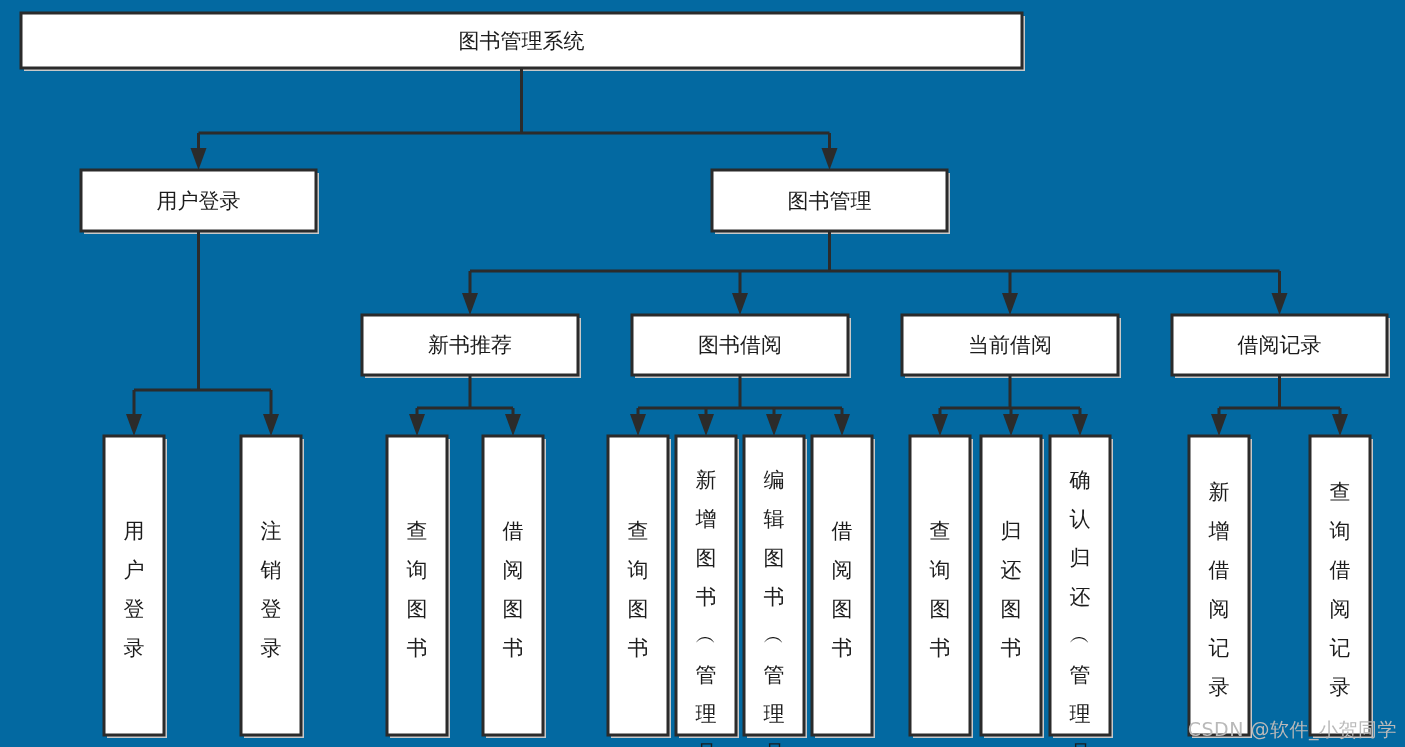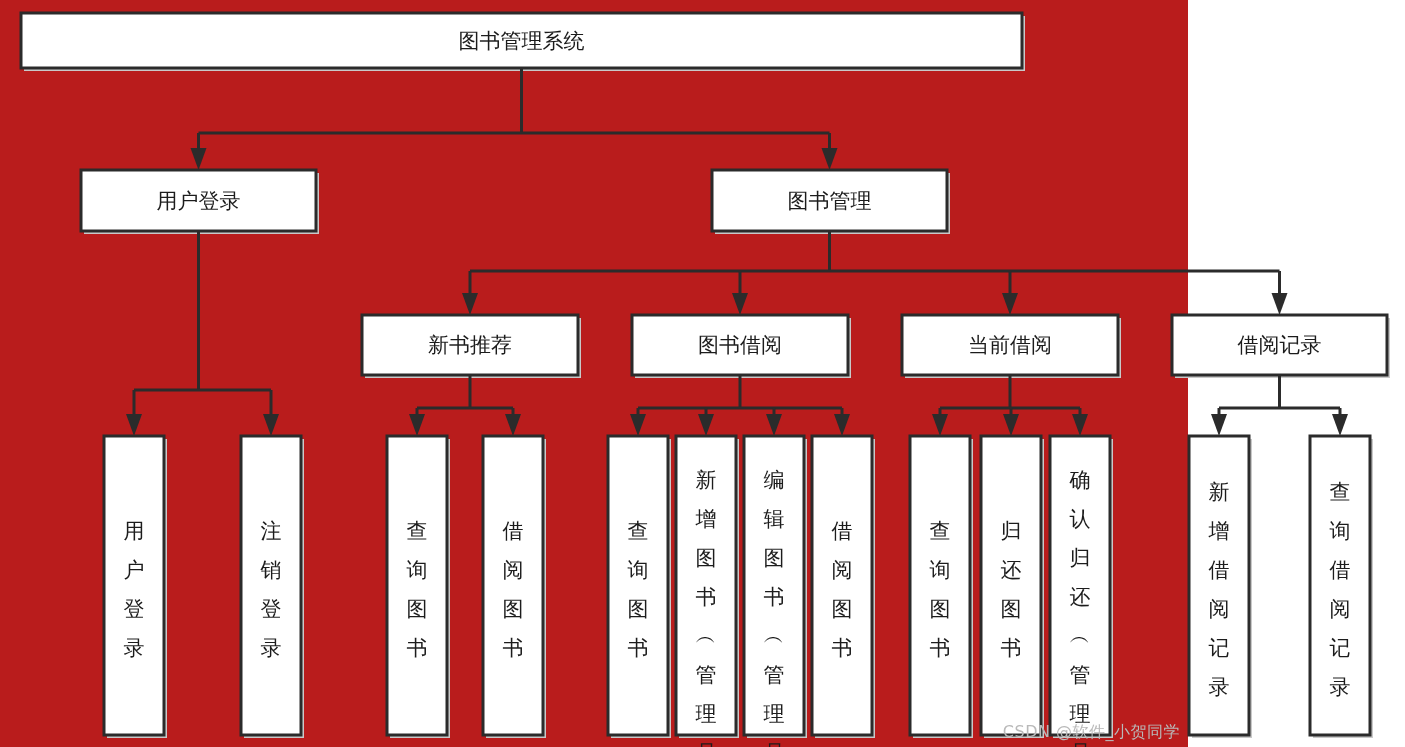--- a/index.html
+++ b/index.html
@@ -1,28 +1,28 @@
 <!DOCTYPE html>
 <html><head>
 <meta charset="utf-8">
 <style>
   html,body{margin:0;padding:0;background:#ffffff;}
   body{width:1405px;height:747px;overflow:hidden;
        font-family:"DejaVu Sans","Liberation Sans",sans-serif;}
-  #stage{position:relative;width:1188px;height:747px;background:#b91c1c;}
+  #stage{position:relative;width:1405px;height:747px;background:#0369a1;}
   svg#diagram{position:absolute;left:0;top:0;width:1405px;height:747px;display:block;}
   .node-box{fill:#ffffff;stroke:#2b2b2b;stroke-width:3;}
   .node-box-shadow{fill:#c9c9c9;stroke:none;}
   .edge{stroke:#2b2b2b;stroke-width:3;fill:none;}
   .arrow-head{fill:#2b2b2b;stroke:none;}
   .node-label{font-family:"DejaVu Sans","Liberation Sans",sans-serif;
               font-size:21px;fill:#1c1c1c;text-anchor:middle;dominant-baseline:middle;}
   .leaf-label{font-family:"DejaVu Sans","Liberation Sans",sans-serif;
               font-size:21px;fill:#1c1c1c;text-anchor:middle;}
-  .wm{position:absolute;right:8px;bottom:4px;font-size:16px;color:#b9b9b9;
+  .wm{position:absolute;right:8px;bottom:4px;font-size:19px;color:#b9b9b9;
       font-family:"DejaVu Sans","Liberation Sans",sans-serif;white-space:nowrap;
       letter-spacing:.5px;}
 </style>
 </head>
 <body>
 
 <div id="stage">
 
   <svg id="diagram" viewBox="0 0 1405 747">
     <defs></defs>

